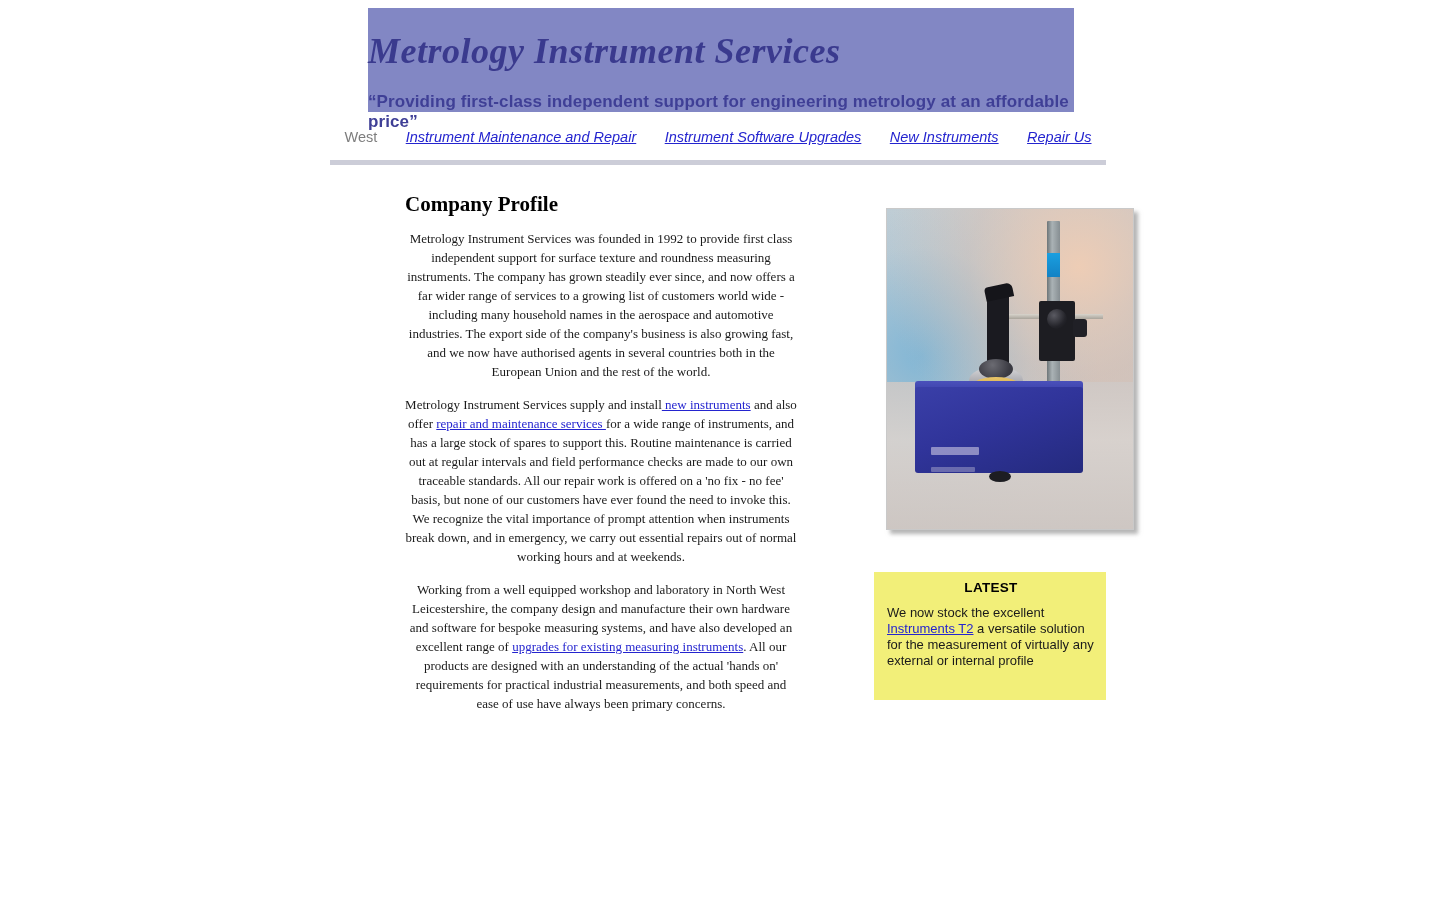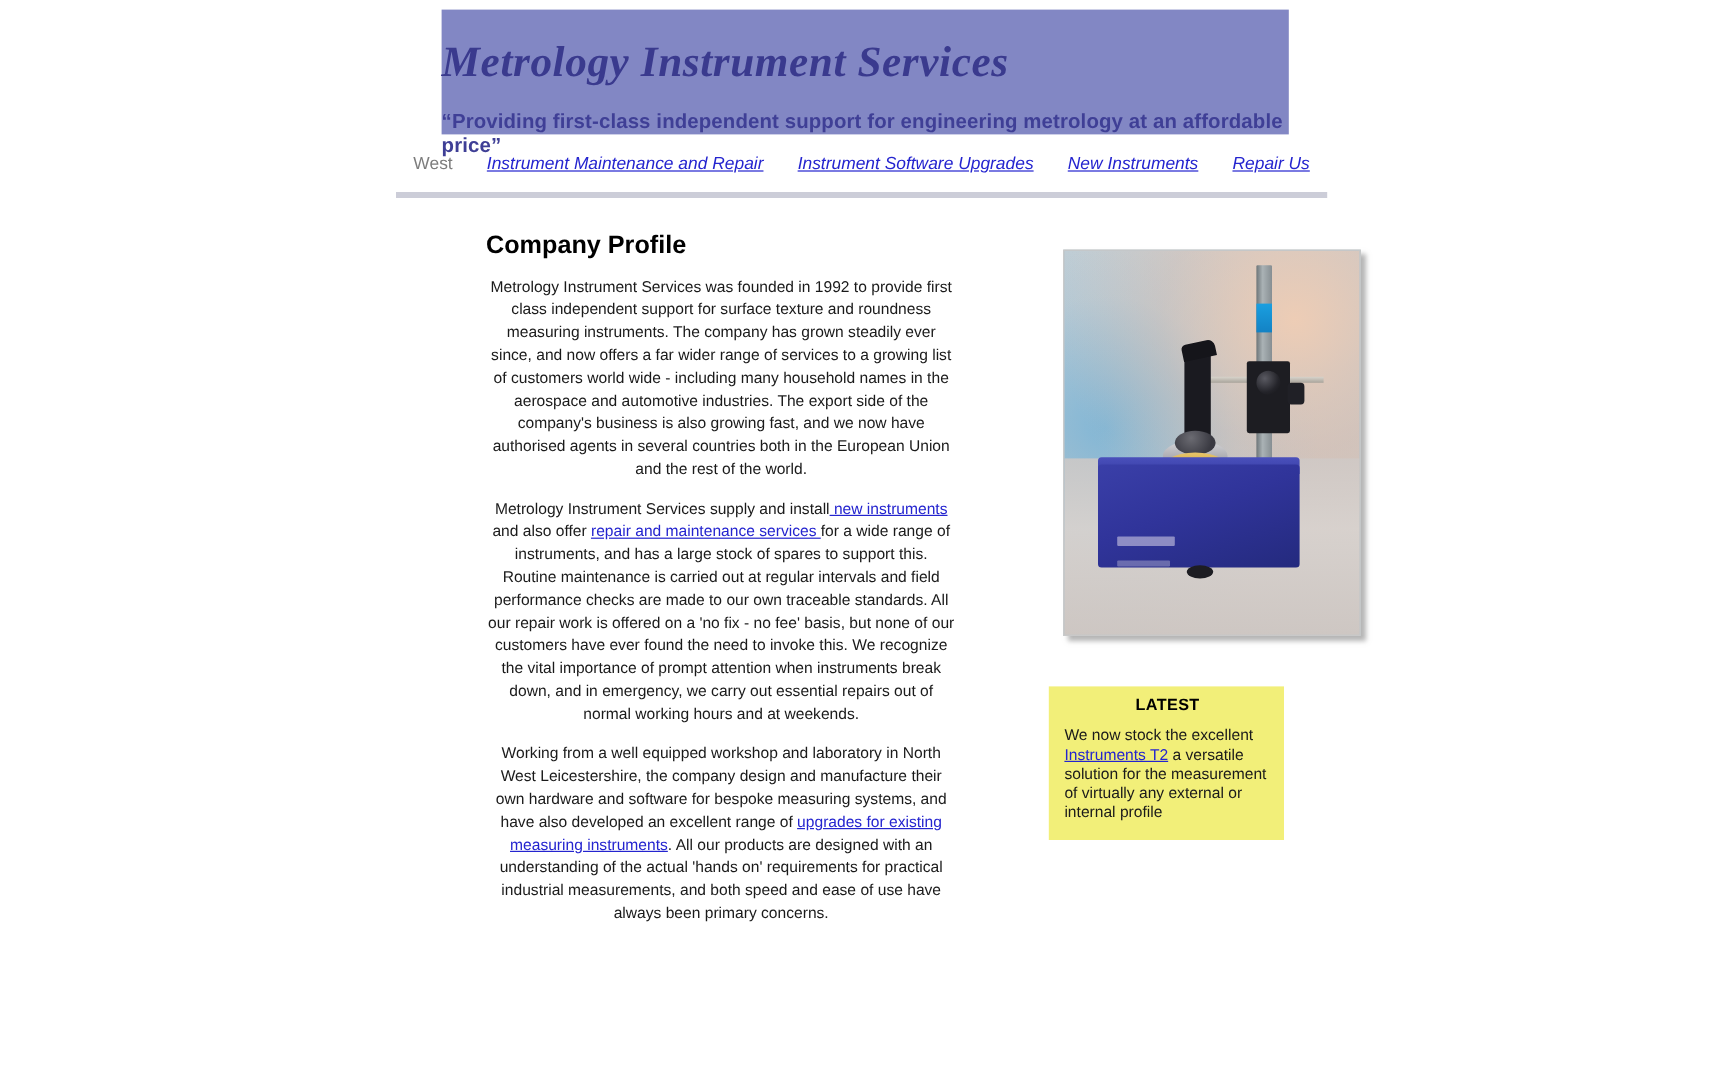--- a/index.html
+++ b/index.html
@@ -89,20 +89,21 @@
     background: #cccdd8;
     border: 0;
   }
 
   
   .content {
     position: absolute;
     left: 405px;
     top: 192px;
     width: 392px;
+    font-family: Liberation Serif, serif;
   }
   .section-title {
     font-size: 21px;
     font-weight: bold;
     color: #000000;
     margin: 0 0 12px 0;
     line-height: 1.2;
   }
   .body-p {
     font-size: 13px;
@@ -297,21 +298,21 @@
     width: 22px;
     height: 11px;
     border-radius: 50%;
     background: #1d1d22;
   }
 
   .latest-box {
     position: absolute;
     left: 874px;
     top: 572px;
-    width: 196px;
+    width: 232px;
     height: 128px;
     background: #f2ef79;
     box-sizing: border-box;
     padding: 8px 11px 10px 13px;
   }
   .latest-title {
     font-size: 13.5px;
     font-weight: bold;
     text-align: center;
     color: #000000;

